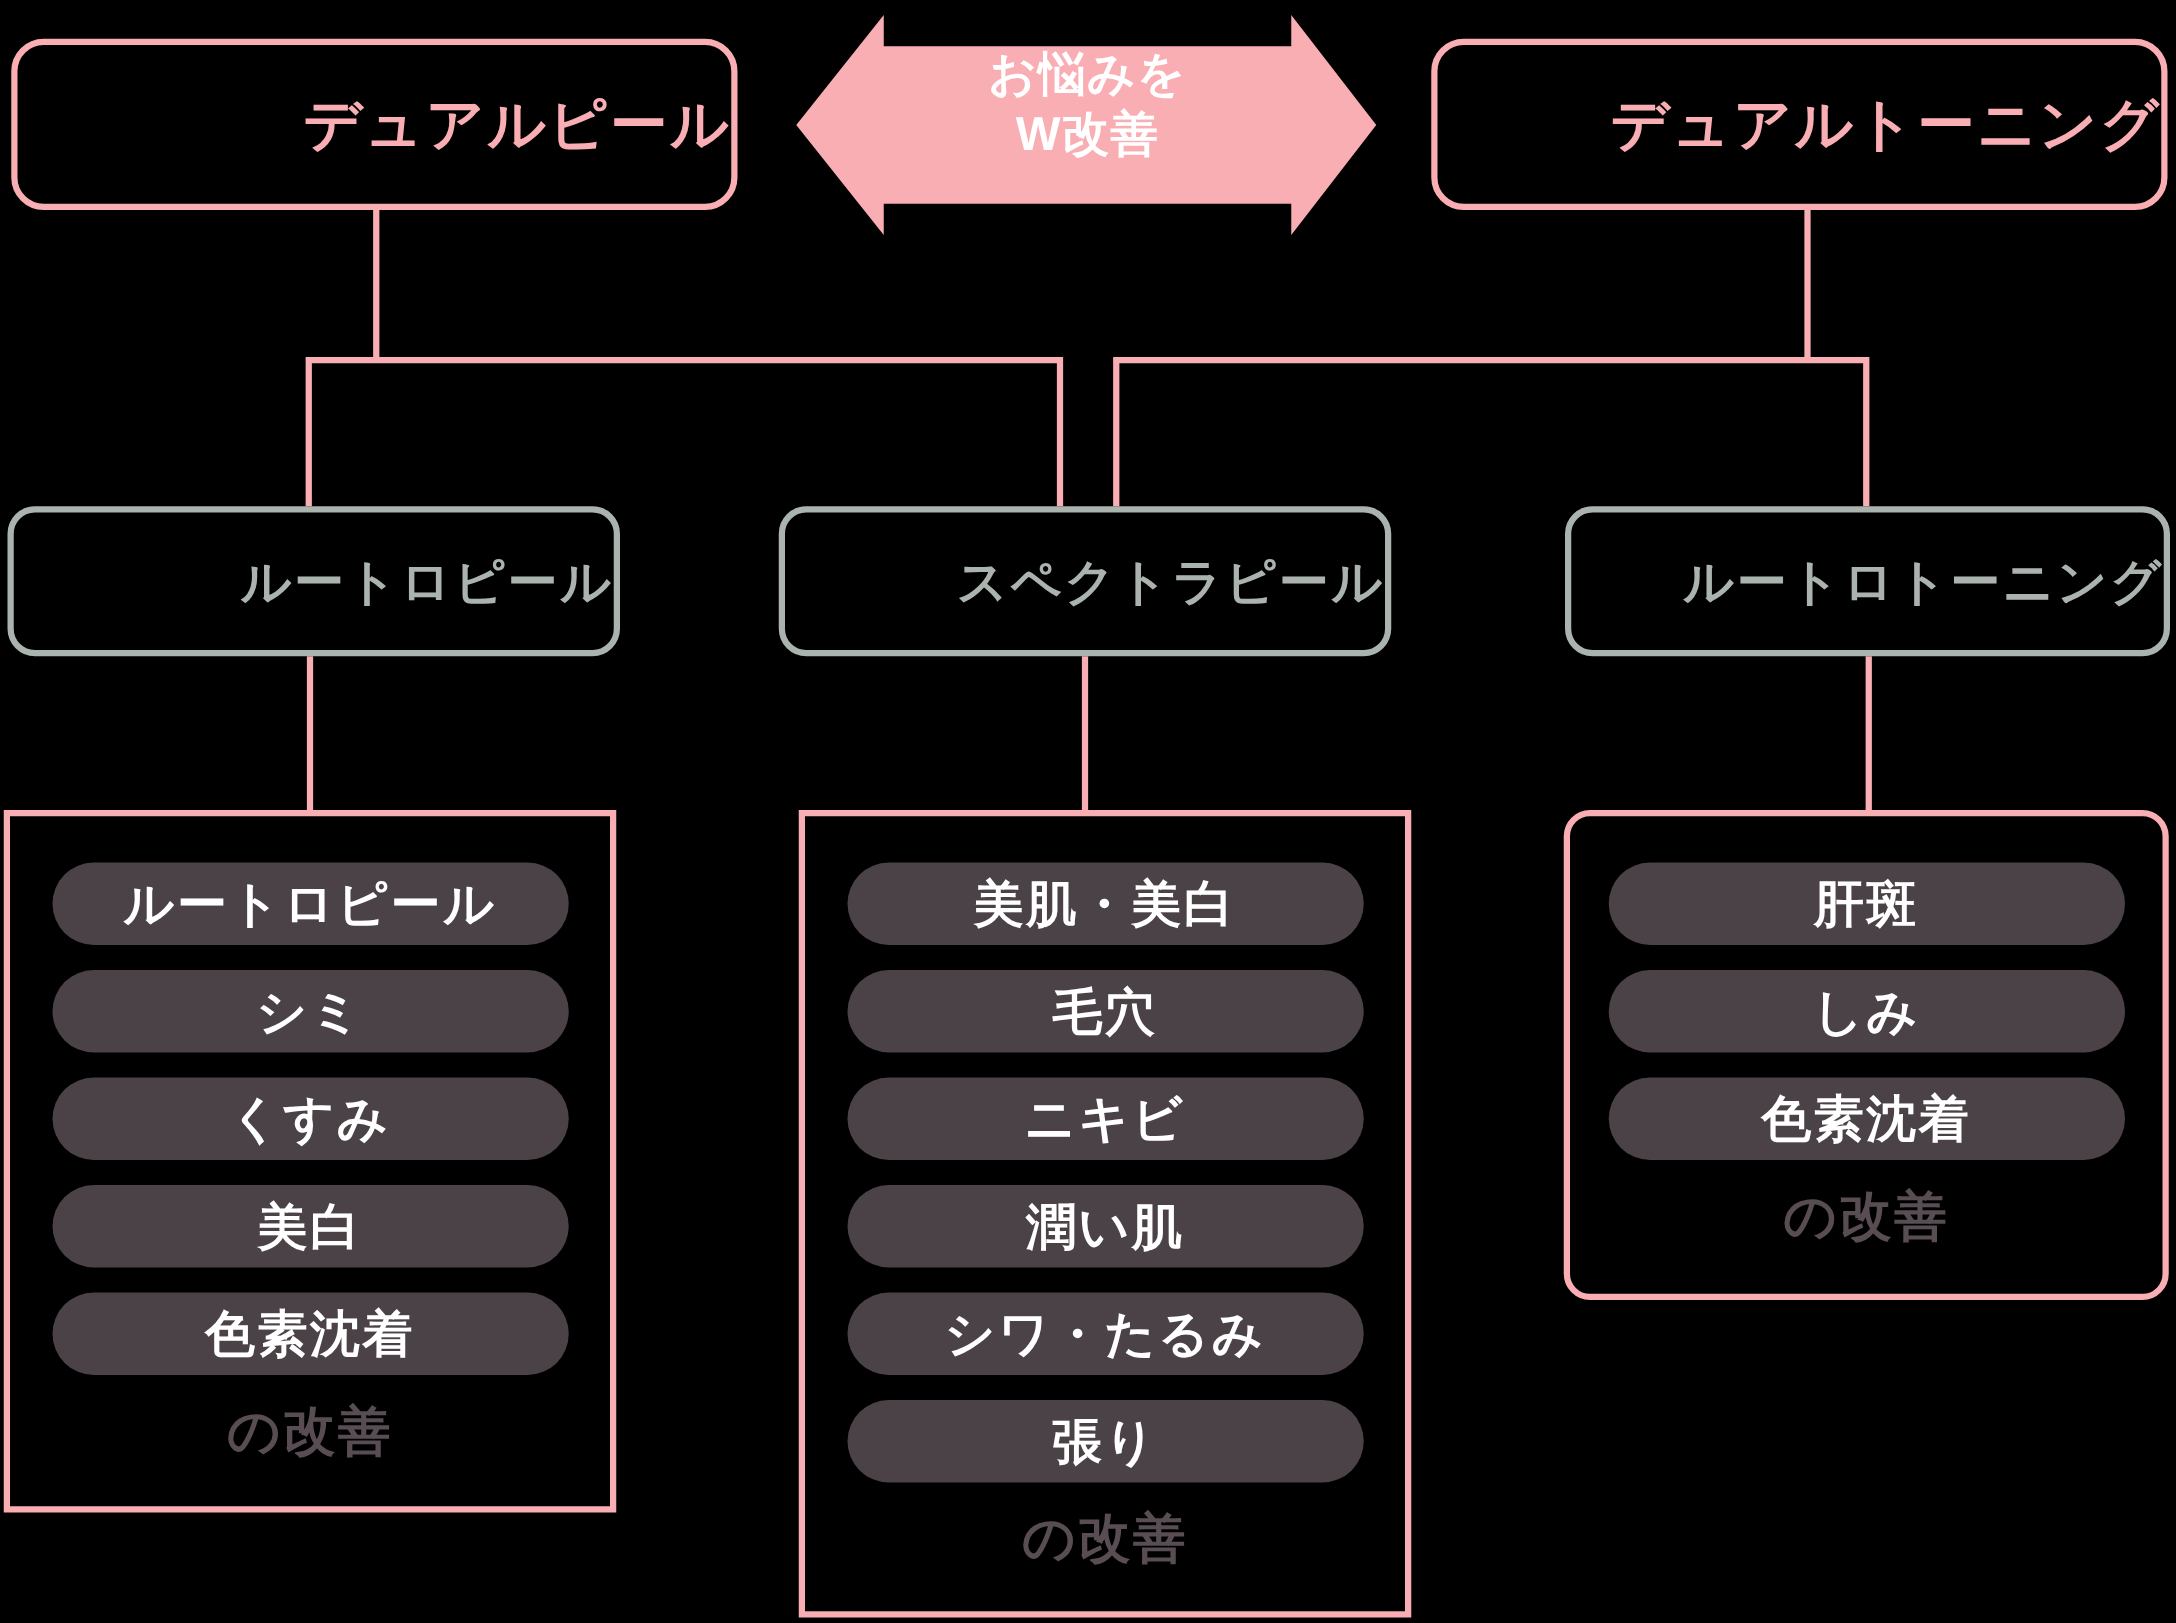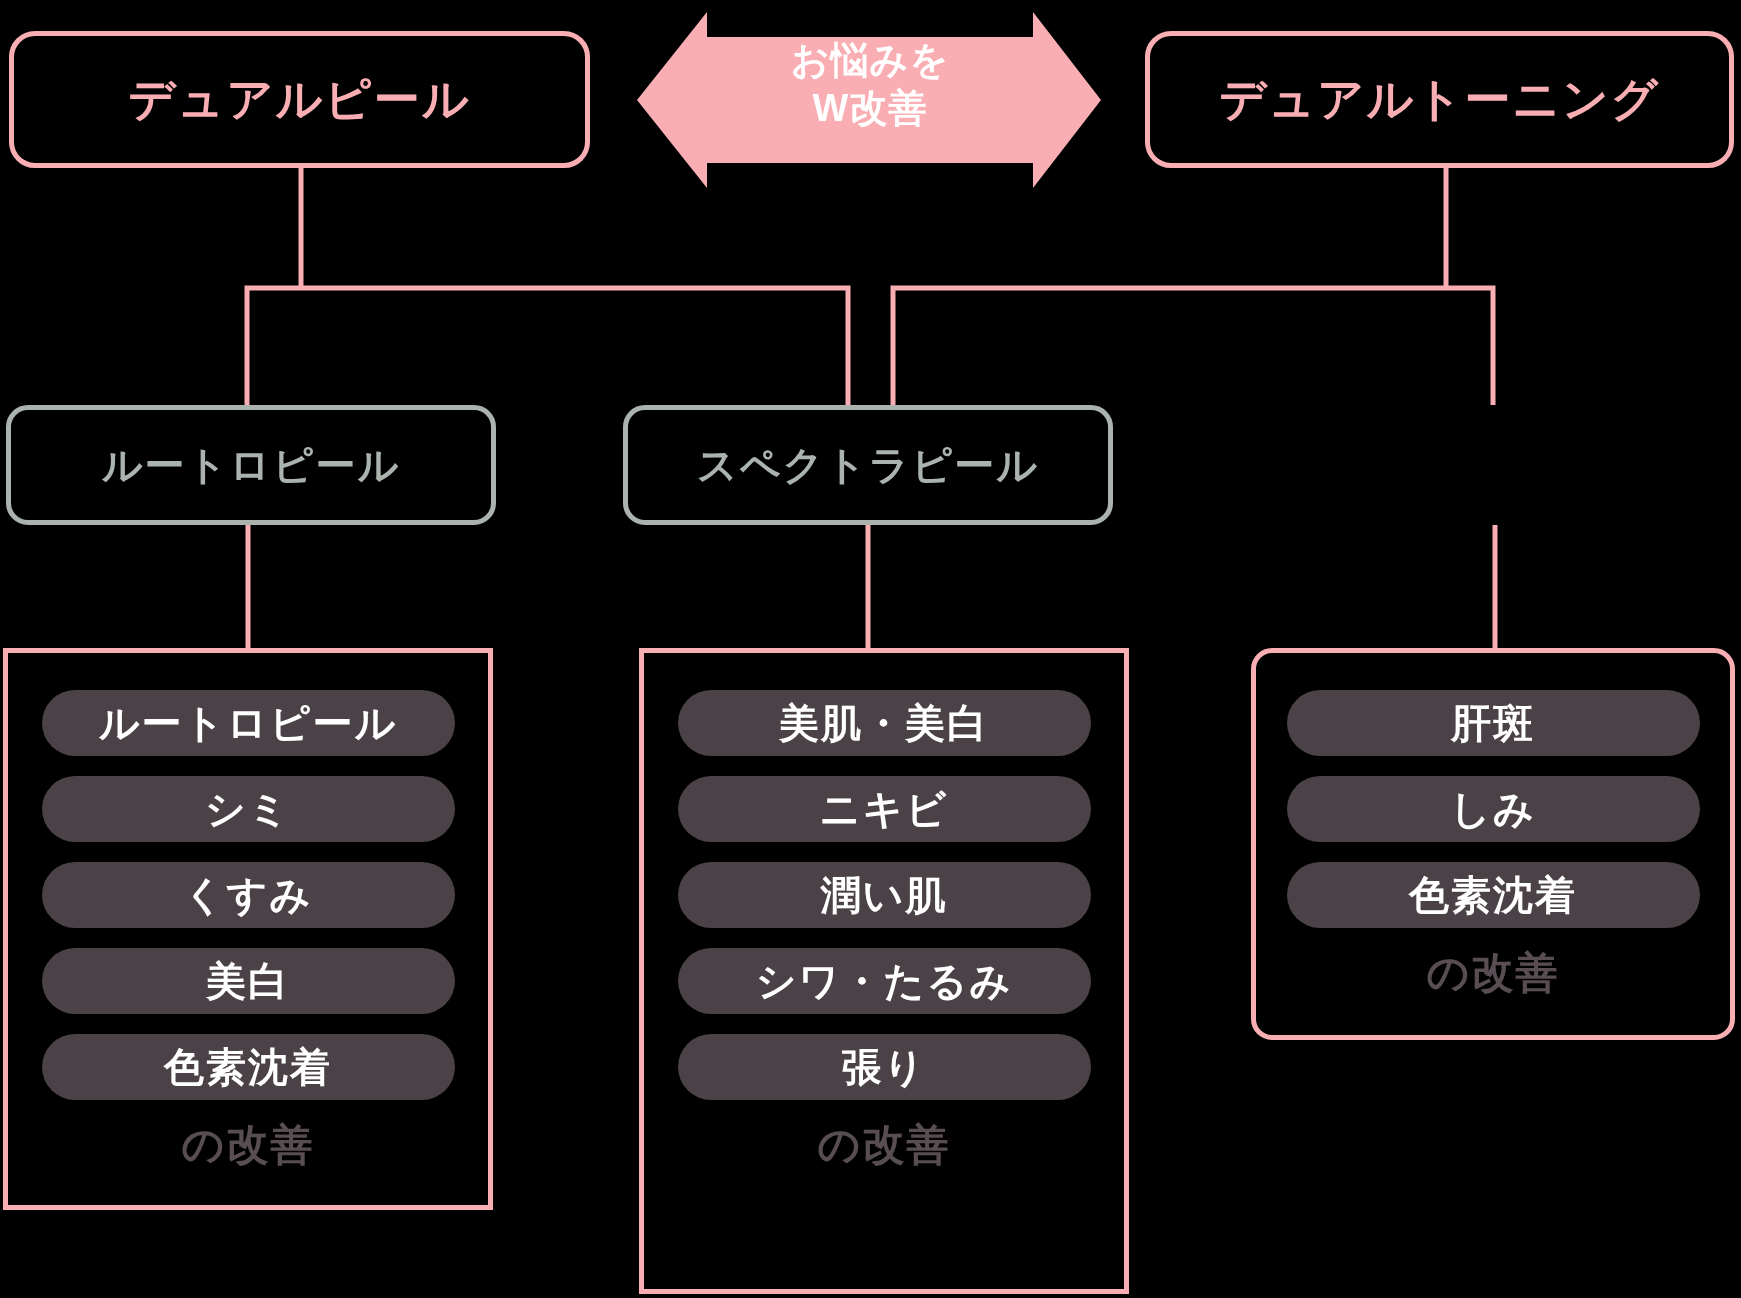--- a/index.html
+++ b/index.html
@@ -13,21 +13,21 @@
   html,body{margin:0;padding:0;background:var(--bg);}
   .canvas{
     position:relative;width:1741px;height:1298px;background:var(--bg);
     overflow:hidden;
     font-family:"Liberation Sans","DejaVu Sans",sans-serif;
     font-weight:bold;
   }
   .lines{position:absolute;left:0;top:0;width:1741px;height:1298px;}
   .node{
     position:absolute;box-sizing:border-box;
-    display:flex;align-items:center;justify-content:center;
+    display:flex;align-items:center;justify-content:flex-end;
     text-align:center;background:var(--bg);
   }
   .node-top{
     border:5px solid var(--pink);border-radius:26px;
     color:var(--pink);font-size:46px;letter-spacing:2px;
     top:31px;height:137px;
   }
   .node-top-left{left:9px;width:581px;}
   .node-top-right{left:1145px;width:589px;}
   .node-mid{
@@ -94,20 +94,23 @@
   <div class="node node-top node-top-right">
     <span>デュアルトーニング</span>
   </div>
 
   <div class="node node-mid node-mid-a">
     <span>ルートロピール</span>
   </div>
   <div class="node node-mid node-mid-b">
     <span>スペクトラピール</span>
   </div>
+  <div class="node node-mid node-mid-c">
+    <span>ルートロトーニング</span>
+  </div>
 
   <div class="panel panel-1">
     <div class="pill">
         <span>ルートロピール</span>
       </div>
     <div class="pill">
         <span>シミ</span>
       </div>
     <div class="pill">
         <span>くすみ</span>
@@ -117,20 +120,23 @@
       </div>
     <div class="pill">
         <span>色素沈着</span>
       </div>
     <div class="improve">の改善</div>
   </div>
 
   <div class="panel panel-2">
     <div class="pill">
         <span>美肌・美白</span>
+      </div>
+    <div class="pill">
+        <span>毛穴</span>
       </div>
     <div class="pill">
         <span>ニキビ</span>
       </div>
     <div class="pill">
         <span>潤い肌</span>
       </div>
     <div class="pill">
         <span>シワ・たるみ</span>
       </div>

